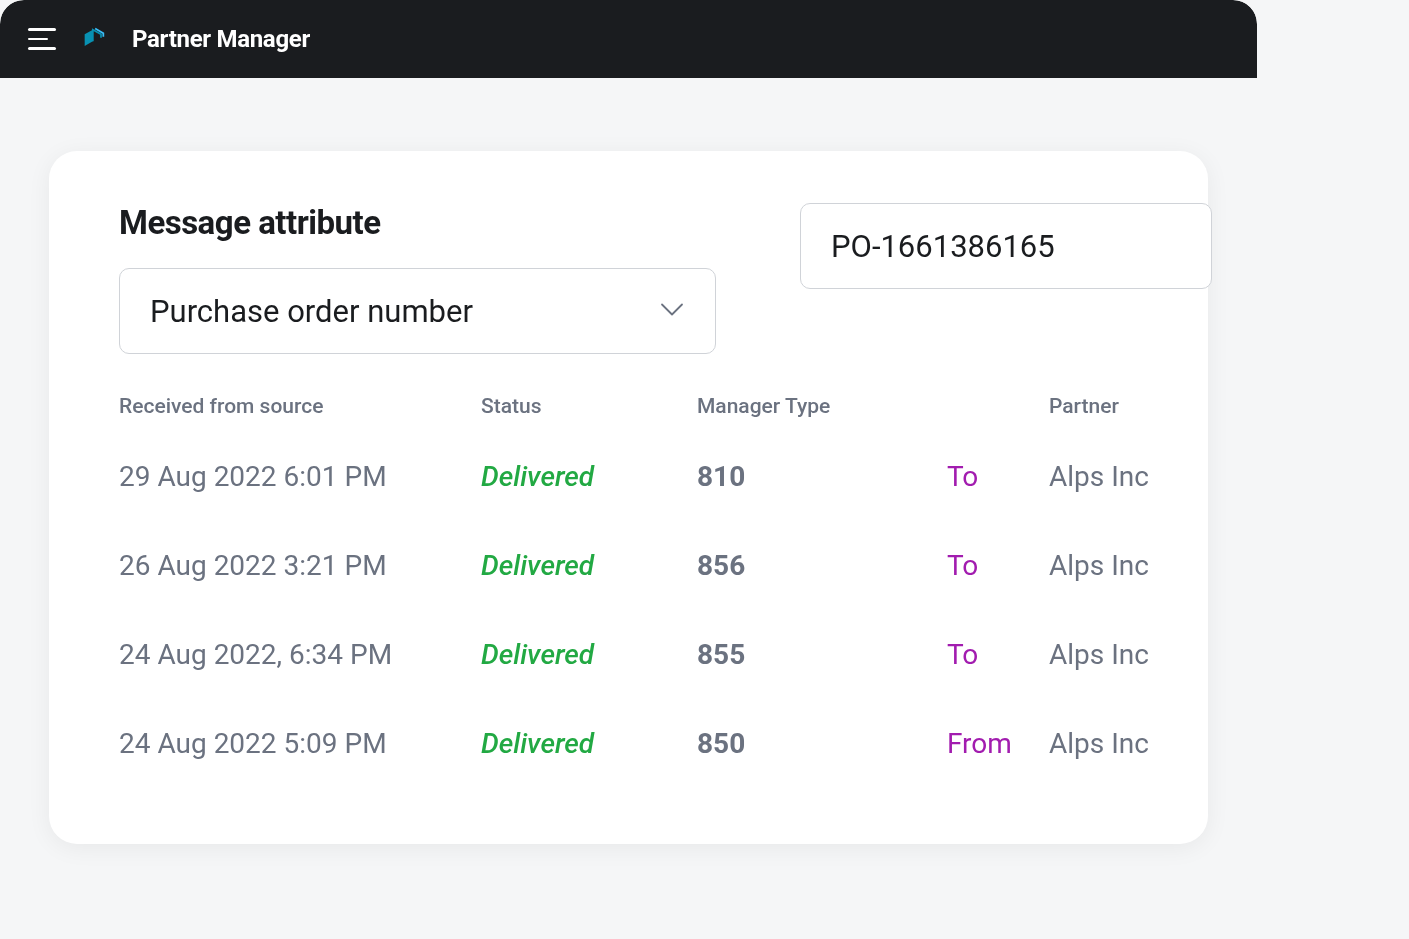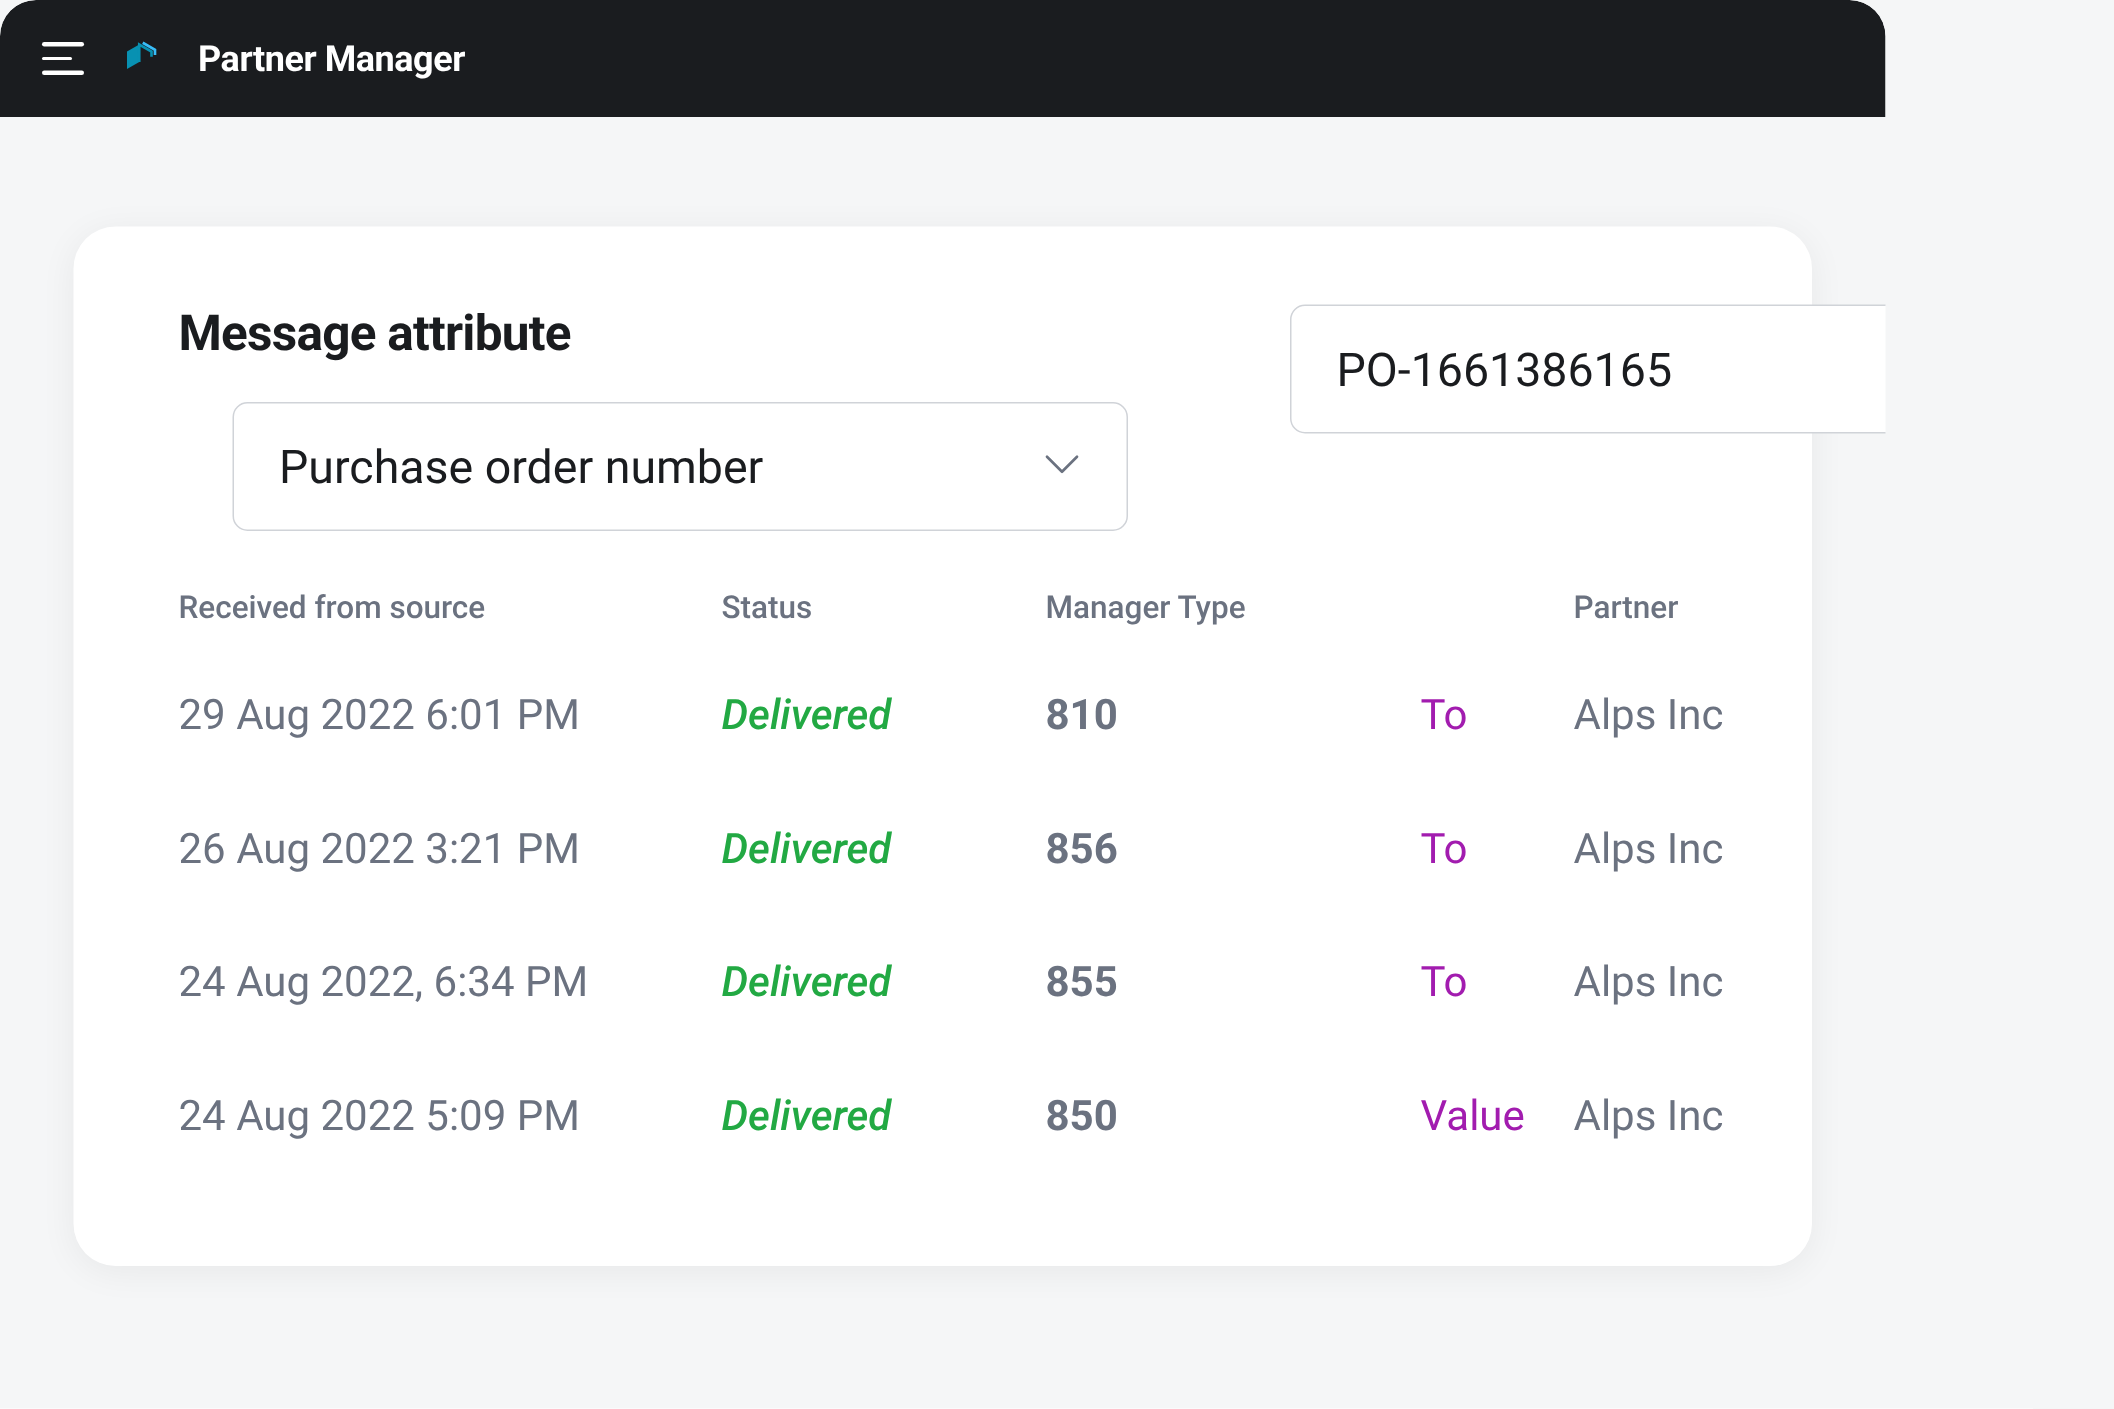--- a/index.html
+++ b/index.html
@@ -76,37 +76,36 @@
     }
     .content-card {
       background: #fff;
       margin: 73px 49px 40px 49px;
       border-radius: 28px;
       padding: 52px 70px 56px 70px;
       box-shadow: 0 4px 24px rgba(0,0,0,0.06);
     }
     .filter-row {
       display: flex;
-      gap: 108px;
+      gap: 84px;
     }
     .filter-group {
       display: flex;
       flex-direction: column;
     }
     .filter-label {
       font-size: 33px;
       font-weight: 700;
       color: #1a1c1f;
       margin-bottom: 26px;
       letter-spacing: -0.5px;
     }
     .select-wrapper {
       position: relative;
       width: 597px;
-      margin-left: 36px;
     }
     .select-input {
       width: 100%;
       height: 86px;
       border: 1.5px solid #d0d3d8;
       border-radius: 10px;
       padding: 0 60px 0 30px;
       font-size: 31px;
       color: #1a1c1f;
       background: #fff;
@@ -239,18 +238,18 @@
         <div class="td status">Delivered</div>
         <div class="td msgtype">855</div>
         <div class="td direction">To</div>
         <div class="td partner">Alps Inc</div>
       </div>
 
       <div class="table-row">
         <div class="td">24 Aug 2022  5:09 PM</div>
         <div class="td status">Delivered</div>
         <div class="td msgtype">850</div>
-        <div class="td direction">Value</div>
+        <div class="td direction">From</div>
         <div class="td partner">Alps Inc</div>
       </div>
     </div>
   </div>
 </div>
 
 </body></html>

